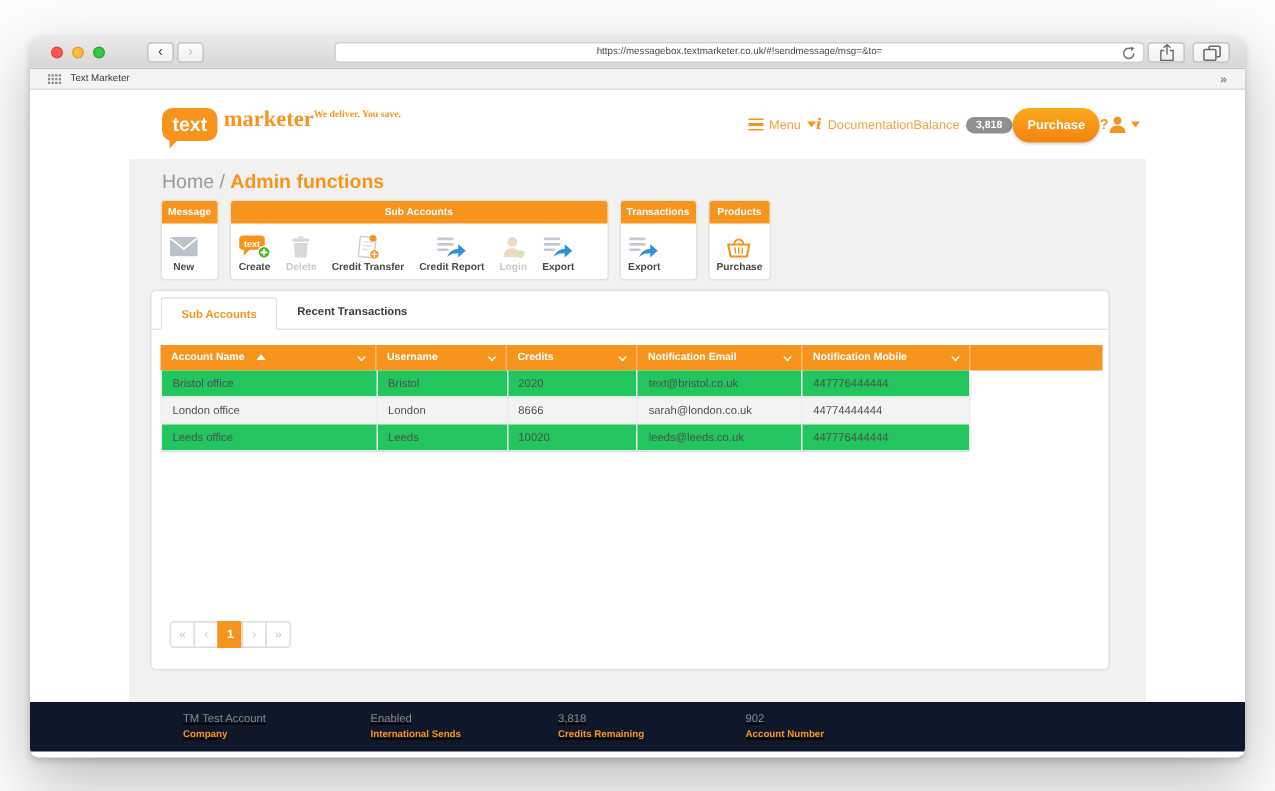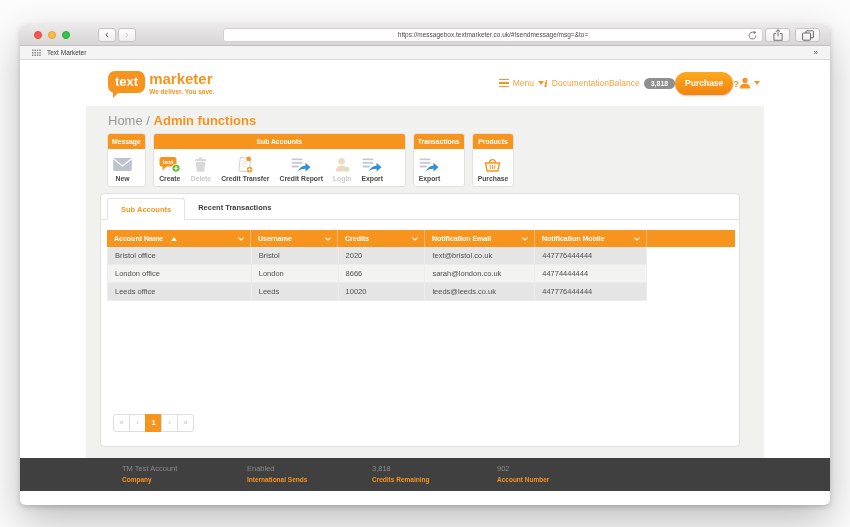--- a/index.html
+++ b/index.html
@@ -38,21 +38,21 @@
 
   
   .app { position:relative; height:443px; background:#fff; }
   .app-header { height:46px; display:flex; align-items:center;
                 justify-content:space-between; padding:0 70px 0 88px; }
   .logo { display:flex; align-items:flex-start; gap:4px; }
   .logo-bubble { position:relative; background:#f7941e; color:#fff; font-weight:bold;
                  font-size:13px; padding:3px 7px 4px; border-radius:7px; }
   .logo-bubble::after { content:""; position:absolute; left:5px; bottom:-5px;
                  border:4px solid transparent; border-top-color:#f7941e; border-left-color:#f7941e; }
-  .logo-right { display:flex; flex-direction:column; }
+  .logo-right { display:flex; flex-direction:row;font-family:Liberation Serif, serif; }
   .logo-word { font-size:15px; font-weight:bold; color:#f7941e; line-height:1.1; }
   .logo-tag  { font-size:6.5px; font-weight:bold; color:#f7941e; margin-top:1px; }
   .app-nav { display:flex; align-items:center; }
   .nav-link { display:flex; align-items:center; gap:4px; font-size:8.5px; color:#f6a23e; }
   .hamburger { display:inline-block; width:10px; height:8px; position:relative;
                border-top:1.6px solid #f7941e; border-bottom:1.6px solid #f7941e; }
   .hamburger::after { content:""; position:absolute; left:0; right:0; top:2.1px;
                height:1.6px; background:#f7941e; }
   .caret-dn { width:0; height:0; border-left:3px solid transparent;
               border-right:3px solid transparent; border-top:4px solid #f7941e;
@@ -101,36 +101,36 @@
   .th { position:relative; color:#fff; font-size:7px; font-weight:bold;
         line-height:17px; padding-left:7px; }
   .th + .th { border-left:1px solid rgba(255,255,255,.35); }
   .col-caret { position:absolute; right:7px; top:5.5px; width:4px; height:4px;
         border-right:1.2px solid #fff; border-bottom:1.2px solid #fff;
         transform:rotate(45deg); }
   .sort-asc { display:inline-block; margin-left:8px; width:0; height:0;
         border-left:3px solid transparent; border-right:3px solid transparent;
         border-bottom:4px solid #fff; }
   .tbody { width:540px; border-left:1px solid #ececec; border-right:1px solid #ececec; }
-  .tr { display:flex; height:18px; border-bottom:1px solid #ececec; background:#e5e5e5; }
+  .tr { display:flex; height:18px; border-bottom:1px solid #ececec; background:#22c55e; }
   .tr.alt { background:#f3f3f2; }
   .td { font-size:7.5px; color:#4f4f4f; line-height:17px; padding-left:7px;
         overflow:hidden; white-space:nowrap; }
   .td + .td { border-left:1px solid #ececec; }
   .c0{width:143px}.c1{width:87px}.c2{width:87px}.c3{width:110px}.c4{width:112px}.c5{width:89px}
 
   .pagination { position:absolute; left:12px; bottom:14px; display:flex; }
   .pg { width:17px; height:18px; border:1px solid #ddd; background:#fff; color:#c4c4c4;
         font-size:8px; line-height:16px; text-align:center; margin-left:-1px; }
   .pg:first-child { border-radius:3px 0 0 3px; margin-left:0; }
   .pg:last-child  { border-radius:0 3px 3px 0; }
   .pg.active { background:#f7941e; border-color:#f7941e; color:#fff; font-weight:bold; }
 
-  .app-footer { position:absolute; left:0; bottom:12px; width:100%; height:33px;
-                background:#404040; display:flex; padding:6px 0 0 102px; }
+  .app-footer { position:absolute; left:0; bottom:2px; width:100%; height:33px;
+                background:#0f172a; display:flex; padding:6px 0 0 102px;text-decoration:underline; }
   .stat { width:125px; }
   .stat-value { font-size:7.5px; color:#8a8a8a; }
   .stat-label { font-size:6.5px; font-weight:bold; color:#f7941e; margin-top:2.5px; }
 </style>
 </head>
 <body>
 
 <div class="window">
 
   <div class="titlebar">

